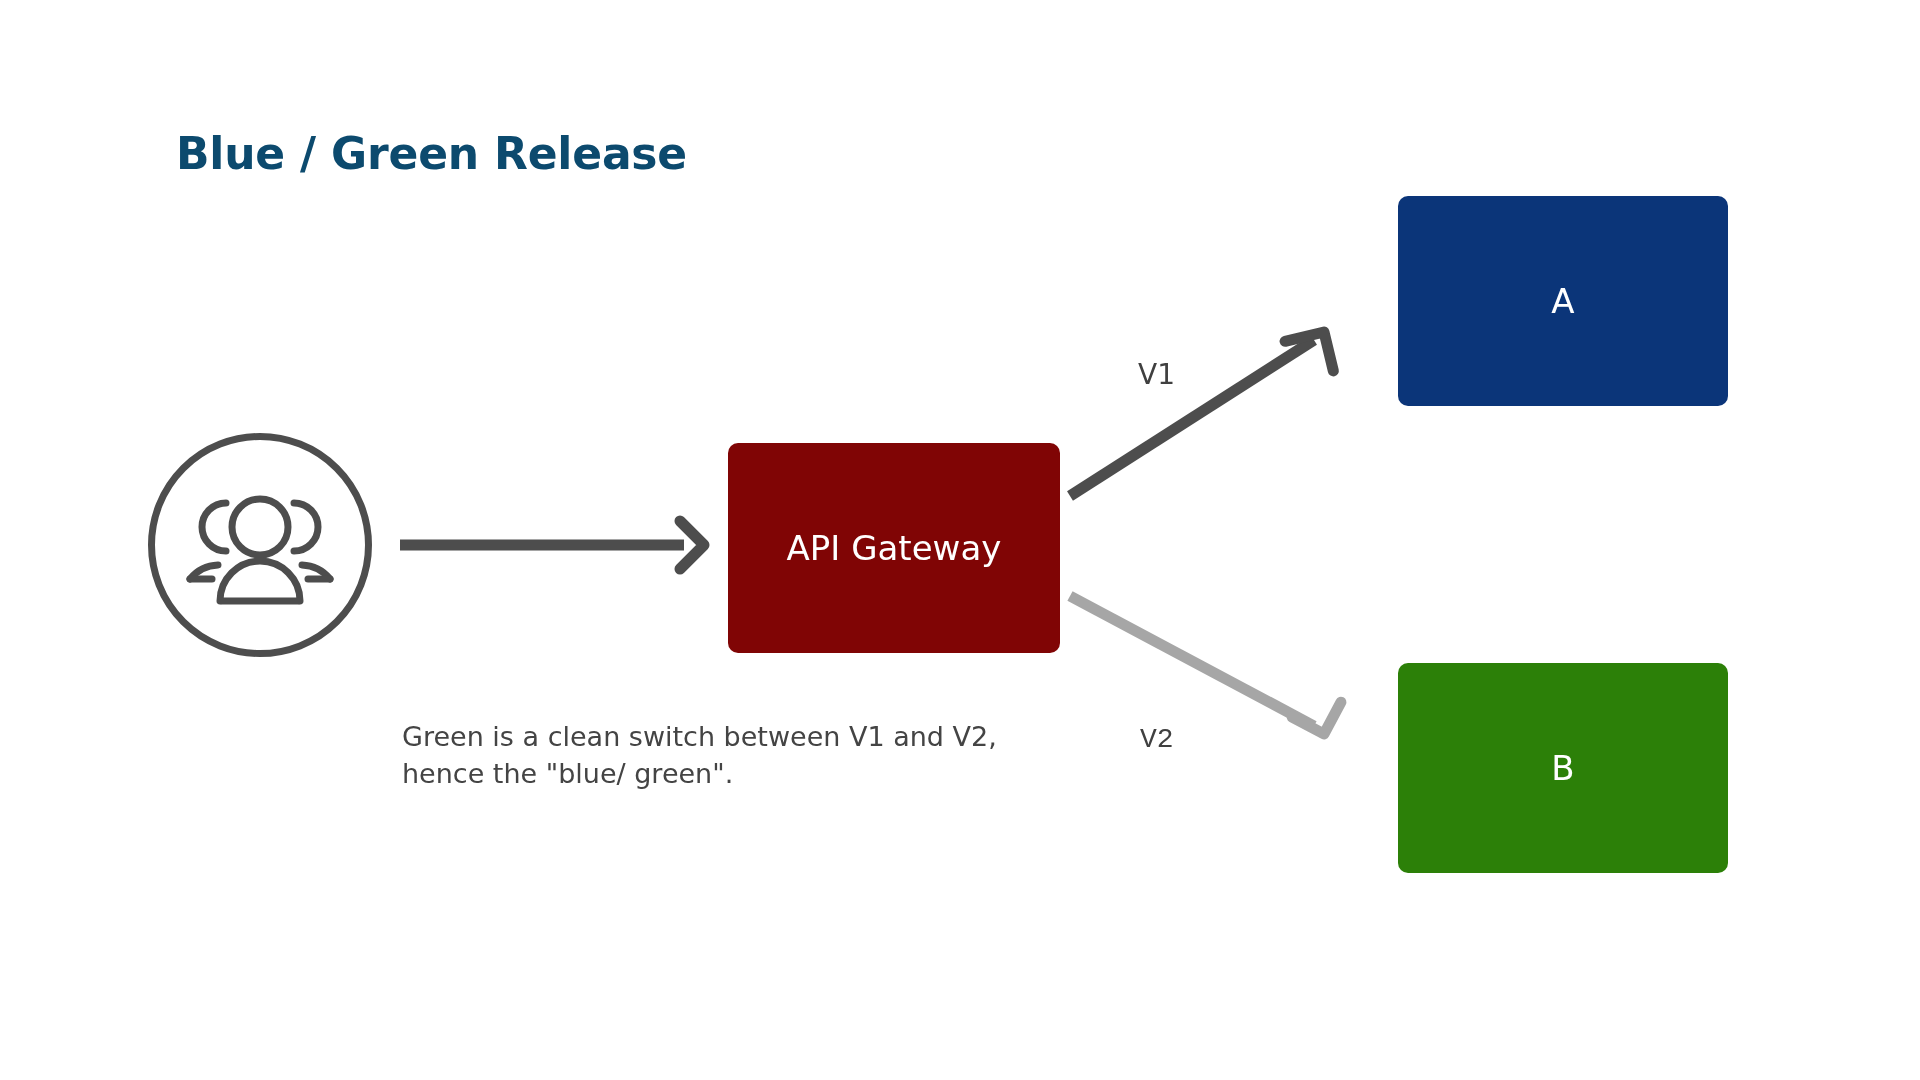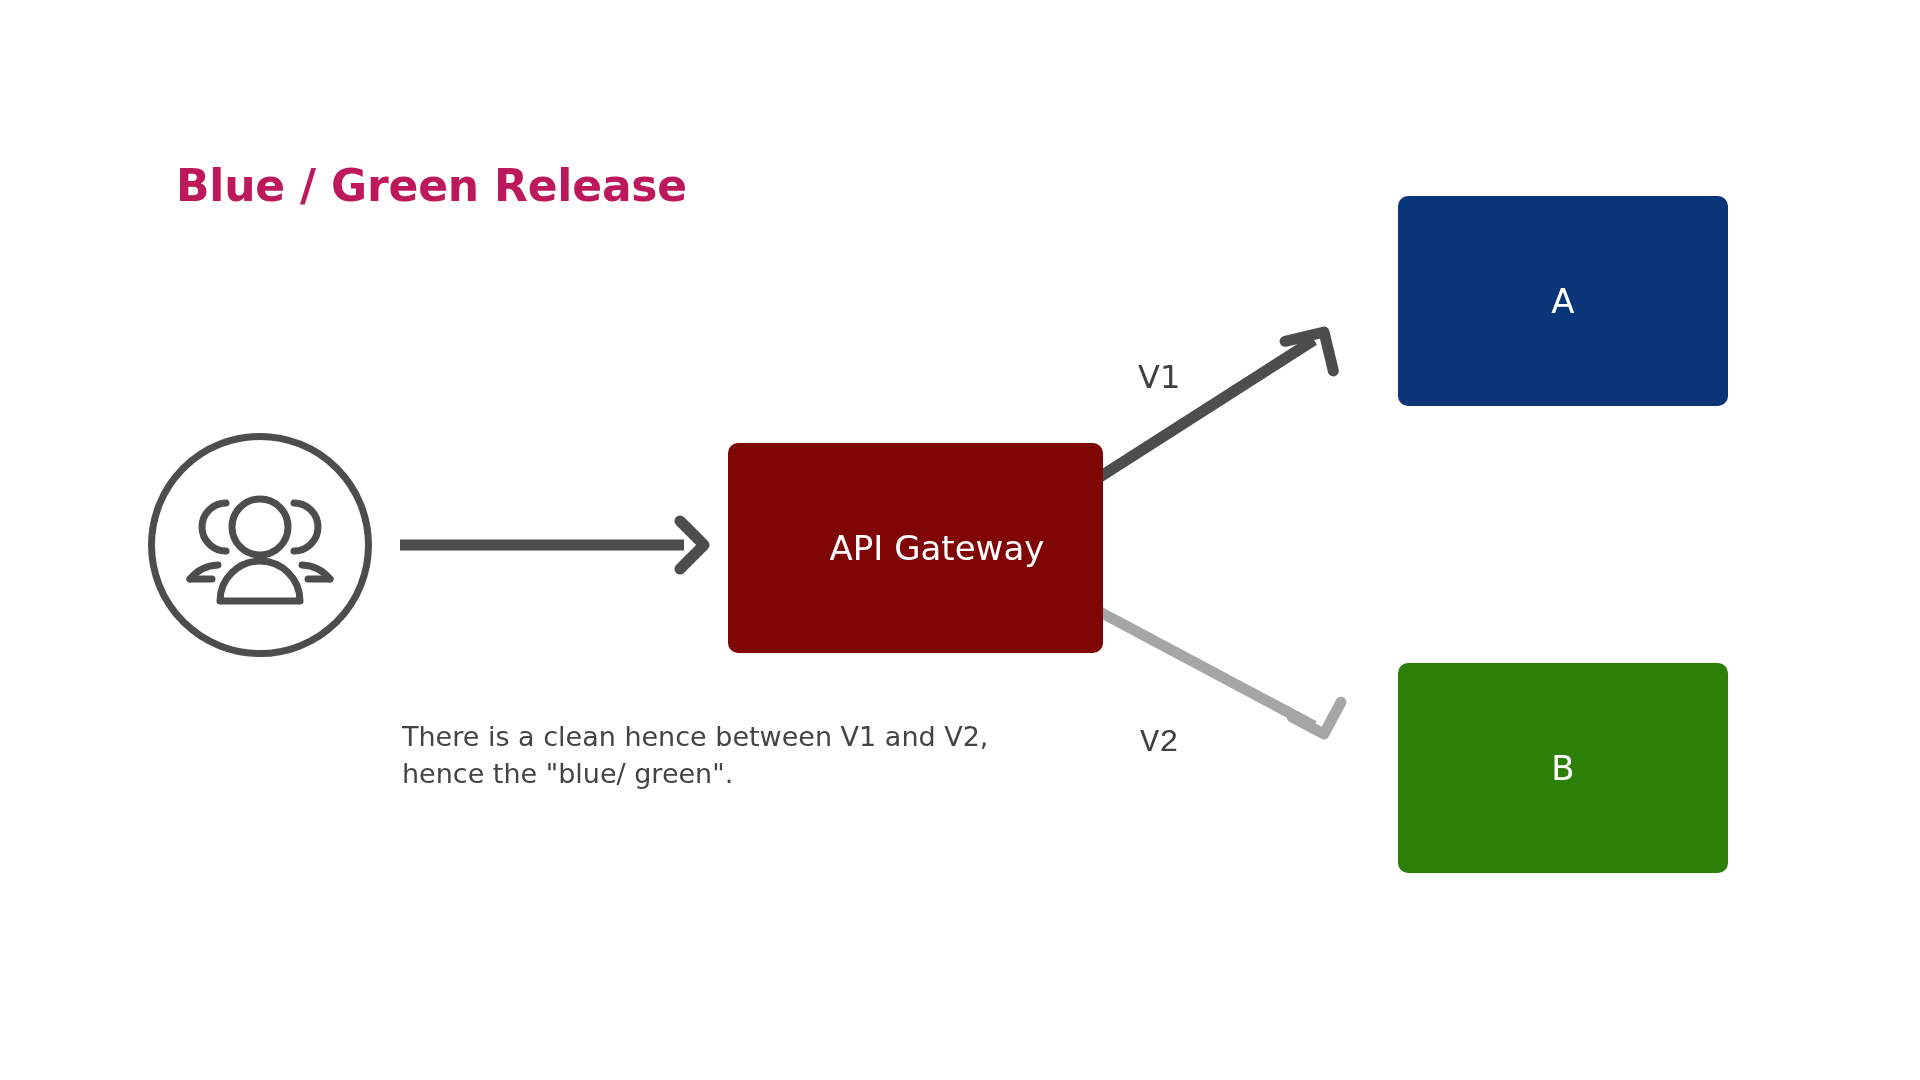--- a/index.html
+++ b/index.html
@@ -78,21 +78,21 @@
     position: absolute;
     left: 0; top: 0;
     width: 1920px;
     height: 1080px;
     pointer-events: none;
   }
   
   .edge-label {
     position: absolute;
     font-family: "DejaVu Sans", sans-serif;
-    font-size: 32px;
+    font-size: 28px;
     color: #404040;
     white-space: nowrap;
   }
   #label-v1 { left: 1138px; top: 358px; }
   #label-v2 { left: 1140px; top: 724px; font-family: Liberation Mono, monospace; }
   
   #caption {
     position: absolute;
     left: 402px;
     top: 718px;
@@ -101,21 +101,21 @@
     font-size: 27px;
     line-height: 1.38;
     color: #444444;
   }
 </style>
 </head>
 <body style="background: rgb(255, 255, 255);">
 
 <div id="canvas">
 
-  <div id="slide-title" style="color: #be185d; margin-top: 32px;">Blue / Green Release</div>
+  <div id="slide-title" style="color: #0c4a6e;">Blue / Green Release</div>
 
   <div id="users-icon">
     <svg viewBox="0 0 224 224" width="224" height="224">
       <g fill="none" stroke="#4d4d4d" stroke-width="7" stroke-linecap="round" stroke-linejoin="round">
         <circle cx="112" cy="112" r="108.5"></circle>
 
         <circle cx="112" cy="94" r="28"></circle>
 
         <path d="M 72 168 A 40 40 0 0 1 152 168"></path>
         <line x1="74" y1="168" x2="150" y2="168"></line>
@@ -144,31 +144,31 @@
       <line x1="1070" y1="496" x2="1314" y2="340" stroke="#4d4d4d" stroke-width="11" stroke-linecap="butt"></line>
       <path d="M 1284 332 L 1324 332 L 1324 372" fill="none" stroke="#4d4d4d" stroke-width="11" stroke-linecap="round" stroke-linejoin="round" transform="rotate(-13.5 1324 332)"></path>
     </g>
 
     <g>
       <line x1="1070" y1="596" x2="1314" y2="726" stroke="#a6a6a6" stroke-width="11" stroke-linecap="butt"></line>
       <path d="M 1288 734 L 1324 734 L 1324 698" fill="none" stroke="#a6a6a6" stroke-width="11" stroke-linecap="round" stroke-linejoin="round" transform="rotate(28 1324 734)"></path>
     </g>
   </svg>
 
-  <div class="node-box" id="gateway-box" style="background: rgb(128, 5, 5); color: rgb(255, 255, 255); padding-left: 43px;">
+  <div class="node-box" id="gateway-box" style="background: rgb(128, 5, 5); color: rgb(255, 255, 255);">
     <span>API Gateway</span>
   </div>
 
   <div class="node-box" id="service-a-box" style="background: rgb(11, 53, 121); color: rgb(255, 255, 255);">
     <span>A</span>
   </div>
 
   <div class="node-box" id="service-b-box" style="background: rgb(44, 128, 8); color: rgb(255, 255, 255);">
     <span>B</span>
   </div>
 
   <div class="edge-label" id="label-v1" style="color: rgb(64, 64, 64);">V1</div>
 
   <div class="edge-label" id="label-v2" style="color: rgb(64, 64, 64);">V2</div>
 
-  <div id="caption" style="color: rgb(68, 68, 68);">There is a clean hence between V1 and V2, hence the "blue/ green".</div>
+  <div id="caption" style="color: rgb(68, 68, 68);">Green is a clean switch between V1 and V2, hence the "blue/ green".</div>
 
 </div>
 
 </body></html>

